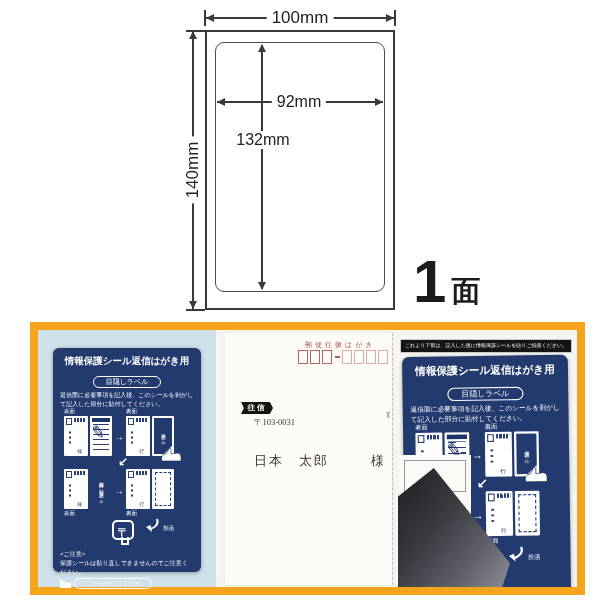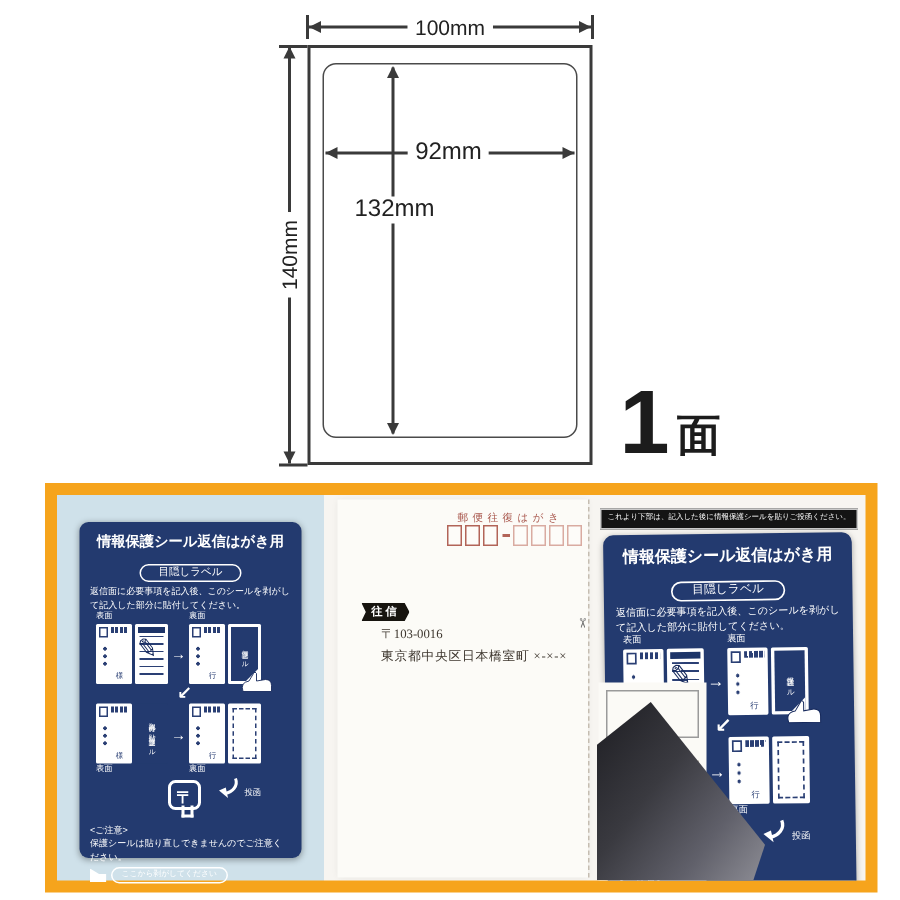--- a/index.html
+++ b/index.html
@@ -11,21 +11,21 @@
   .vline{position:absolute;width:1.5px;background:#3a3a3a;}
   .tick{position:absolute;background:#3a3a3a;}
   .ah{position:absolute;width:0;height:0;}
   .ah.l{border-top:4px solid transparent;border-bottom:4px solid transparent;border-right:8px solid #3a3a3a;}
   .ah.r{border-top:4px solid transparent;border-bottom:4px solid transparent;border-left:8px solid #3a3a3a;}
   .ah.u{border-left:4px solid transparent;border-right:4px solid transparent;border-bottom:8px solid #3a3a3a;}
   .ah.d{border-left:4px solid transparent;border-right:4px solid transparent;border-top:8px solid #3a3a3a;}
   .sheet{position:absolute;left:205px;top:30px;width:190px;height:280px;border:2px solid #3a3a3a;background:#fff;box-sizing:border-box;}
   .labelrect{position:absolute;left:215px;top:42px;width:170px;height:250px;border:1.5px solid #4a4a4a;border-radius:9px;box-sizing:border-box;background:#fff;}
   .dlabel{position:absolute;background:#fff;color:#222;font-size:16px;padding:0 5px;transform:translate(-50%,-50%);white-space:nowrap;}
-  .dlabel.big{font-size:14px;}
+  .dlabel.big{font-size:17px;}
   .dlabel.vert{writing-mode:vertical-rl;transform:translate(-50%,-50%) rotate(180deg);padding:5px 0;}
   .faces{position:absolute;left:413px;top:254px;display:flex;align-items:flex-end;gap:5px;color:#1c1c1c;}
   .faces .num{font-size:60px;font-weight:800;line-height:0.92;}
   .faces .unit{font-size:29px;font-weight:700;line-height:1;padding-bottom:3px;}
 
   
   .frame{position:absolute;left:30px;top:322px;width:555px;height:273px;background:#f6a41c;}
   .photoL{position:absolute;left:38px;top:330px;width:178px;height:257px;background:#cfe1ea;}
   .photoR{position:absolute;left:216px;top:330px;width:361px;height:257px;background:#f7f5f1;overflow:hidden;}
 
@@ -239,22 +239,25 @@
         <div class="pc-box"></div>
         <div class="pc-box"></div>
         <div class="pc-box"></div>
         <div class="pc-hyph"></div>
         <div class="pc-box lt"></div>
         <div class="pc-box lt"></div>
         <div class="pc-box lt"></div>
         <div class="pc-box lt"></div>
       </div>
       <div class="ribbon">往信</div>
-      <div class="pc-postal pc-serif">〒103-0016</div>
-      <div class="pc-addr pc-serif">東京都中央区日本橋室町 ×-×-×</div>
+      <div class="pc-postal pc-serif">〒103-0031</div>
+      <div class="pc-namerow pc-serif">
+        <span>日本　太郎</span>
+        <span>様</span>
+      </div>
     </div>
 
     <div class="foldline"></div>
     <span class="scissors">✂</span>
 
     <div class="banner">これより下部は、記入した後に情報保護シールを貼りご投函ください。</div>
 
     <div class="seal-card card-right">
       <div class="sc-title">情報保護シール返信はがき用</div>
       <div class="sc-pill-row">

